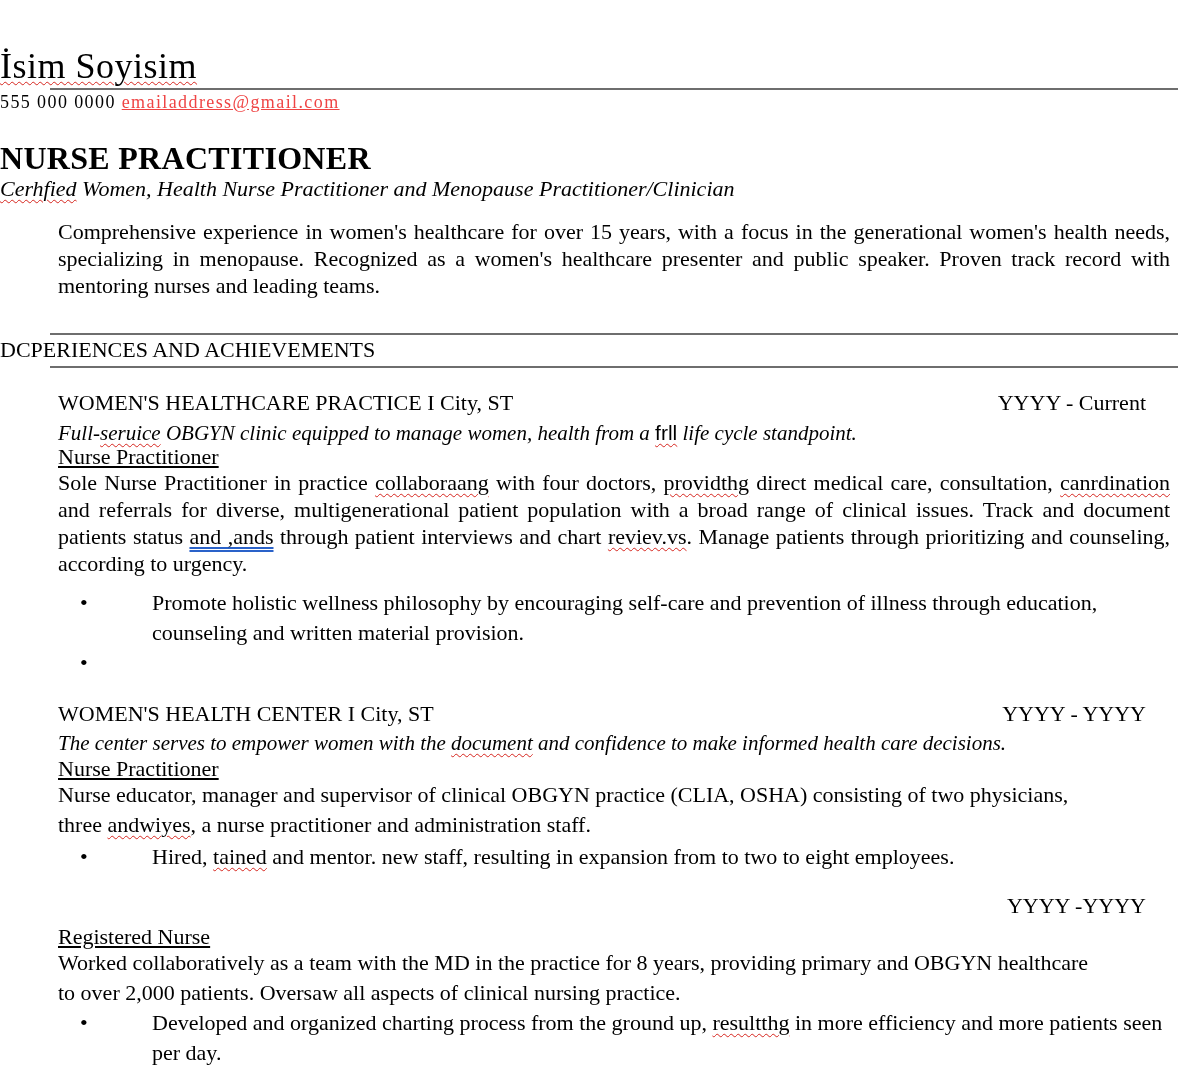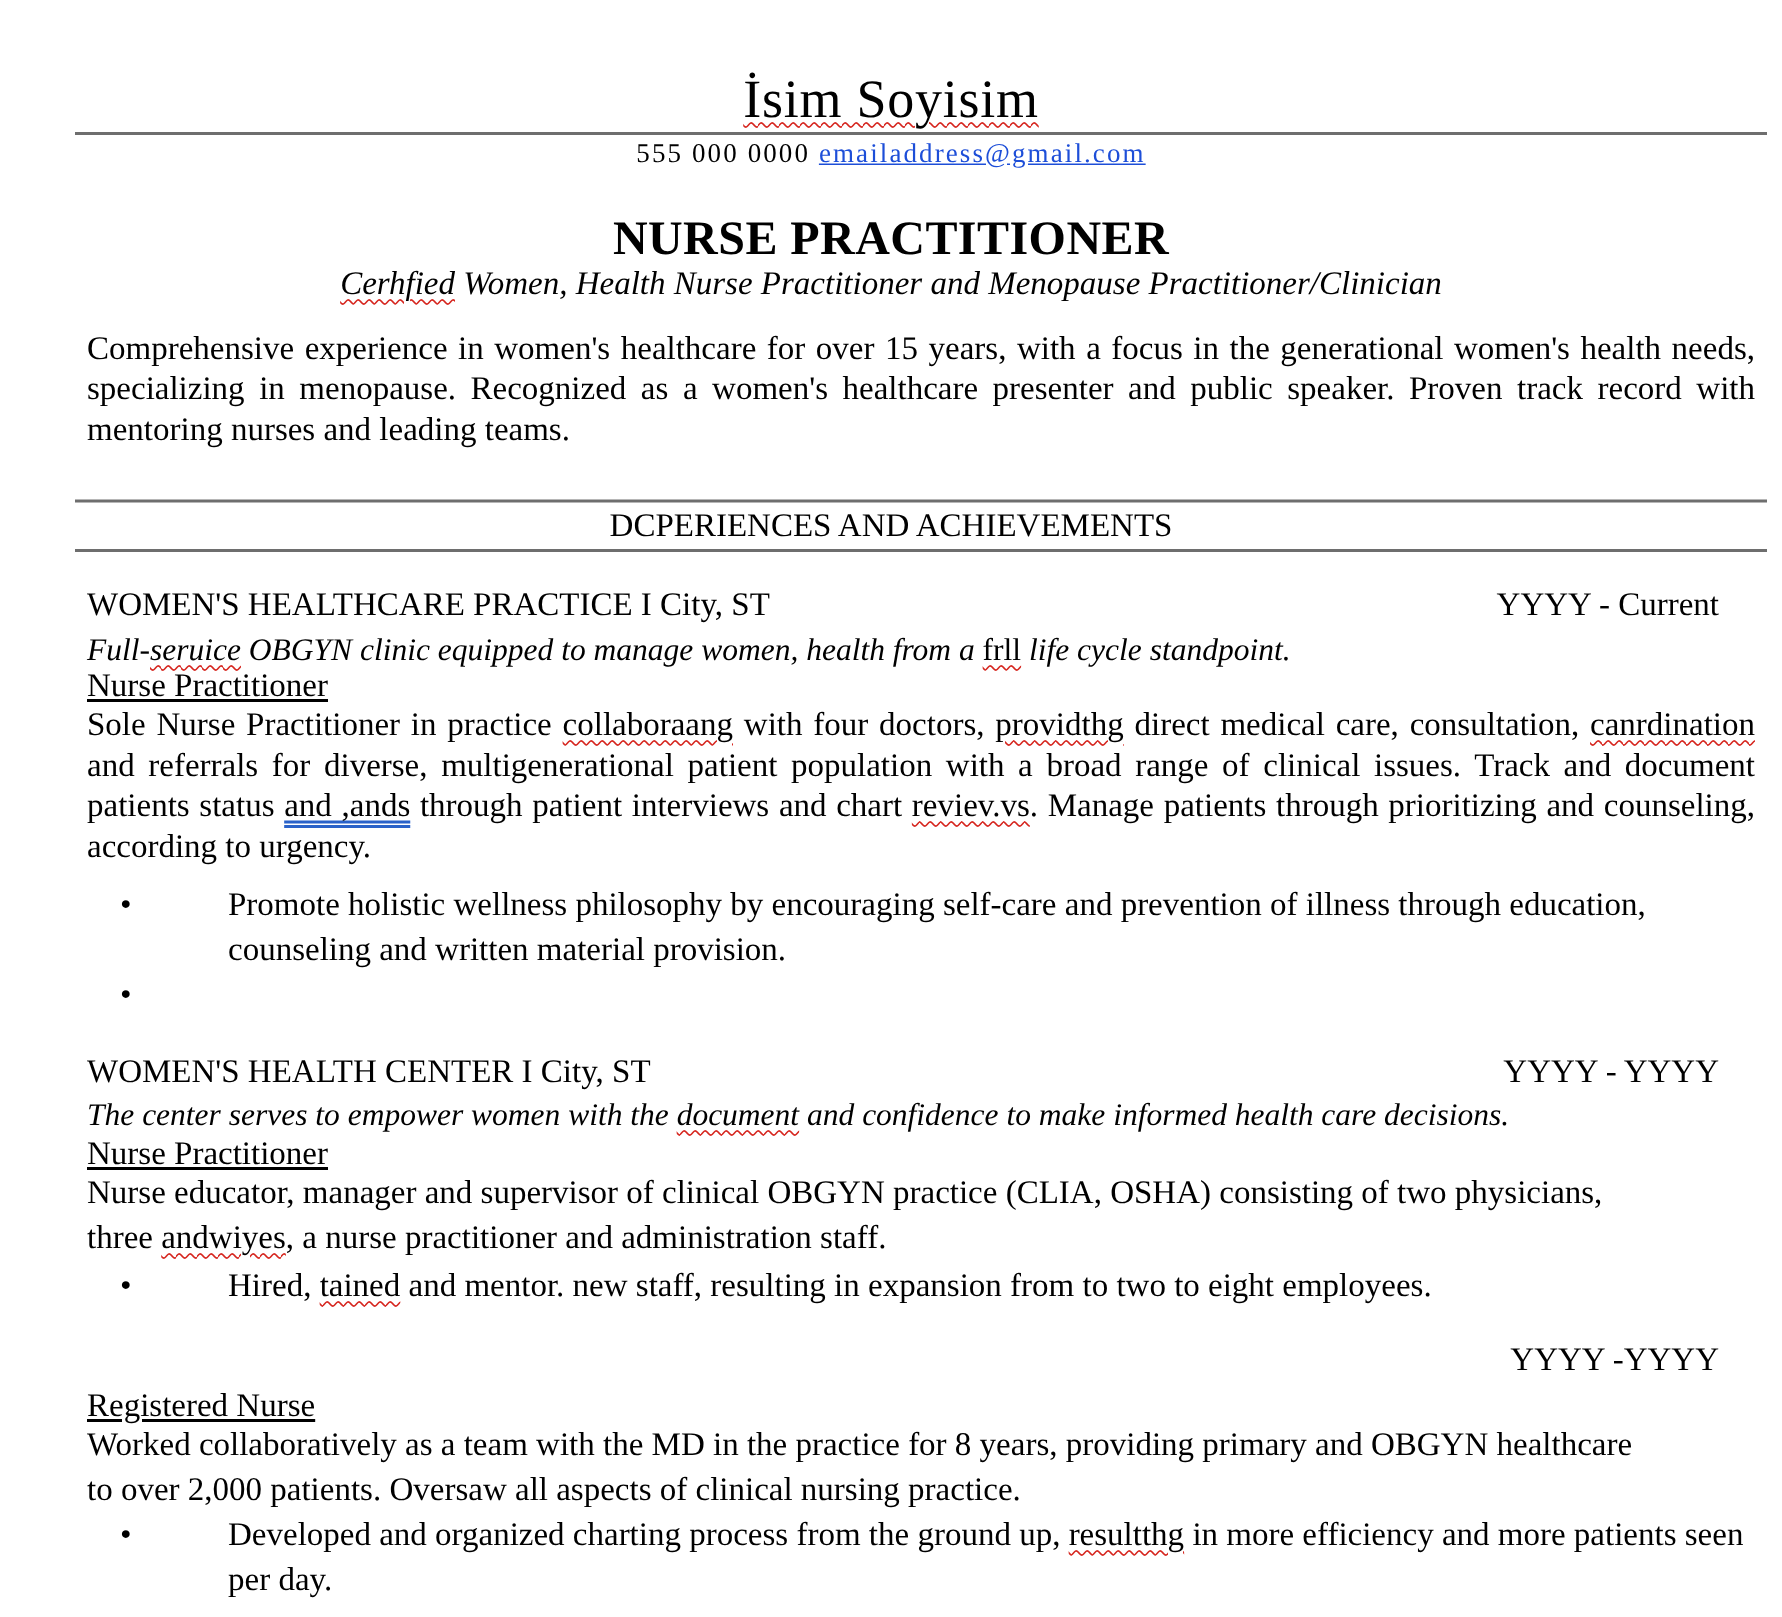--- a/index.html
+++ b/index.html
@@ -1,26 +1,26 @@
 <!DOCTYPE html>
 <html><head>
 <meta charset="utf-8">
 <style>
   html, body { margin: 0; padding: 0; background: #ffffff; }
   body {
     width: 1188px; height: 1078px; overflow: hidden; position: relative;
     font-family: "Liberation Serif", "DejaVu Serif", serif; color: #000;
   }
   .abs { position: absolute; }
-  .center { left: 0; width: 1188px; text-align: center; }
+  .center { left: 0; width: 1188px; text-align: left; }
   .rule { position: absolute; left: 50px; width: 1128px; height: 2px; background: #6e6e6e; }
 
   .name { top: 46px; font-size: 36px; line-height: 40px; letter-spacing: 0.5px; }
   .contact { top: 91px; font-size: 18px; line-height: 22px; letter-spacing: 1.4px; }
-  .contact a { color: #1d4ed8; text-decoration: underline; }
+  .contact a { color: #ef4444; text-decoration: underline; }
 
   .title { top: 140px; font-size: 32px; line-height: 36px; font-weight: bold; letter-spacing: 0.3px; }
   .subtitle { top: 176px; font-size: 22px; line-height: 26px; font-style: italic; }
 
   .summary { left: 58px; width: 1112px; top: 218px; font-size: 22px; line-height: 27px; text-align: justify; text-align-last: left; }
 
   .section-head { top: 337px; font-size: 22px; line-height: 26px; }
 
   .job-head { left: 58px; width: 1088px; font-size: 22px; line-height: 26px; }
   .job-head .date { position: absolute; right: 0; top: 0; }
@@ -55,21 +55,21 @@
 <div class="abs summary">Comprehensive experience in women's healthcare for over 15 years, with a focus in the generational women's health needs, specializing in menopause. Recognized as a women's healthcare presenter and public speaker. Proven track record with mentoring nurses and leading teams.</div>
 
 <div class="rule" style="top:333px;"></div>
 <div class="abs center section-head">DCPERIENCES AND ACHIEVEMENTS</div>
 <div class="rule" style="top:366px;"></div>
 
 <div class="abs job-head" style="top:390px;">
   <span>WOMEN'S HEALTHCARE PRACTICE I City, ST</span>
   <span class="date">YYYY - Current</span>
 </div>
-<div class="abs desc" style="top:420px;"><span>Full-</span><span class="spell">seruice</span><span> OBGYN clinic equipped to manage women, health from a </span><span class="spell" style="font-family:Liberation Serif, serif;font-style:normal;">frll</span><span> life cycle standpoint.</span></div>
+<div class="abs desc" style="top:420px;"><span>Full-</span><span class="spell">seruice</span><span> OBGYN clinic equipped to manage women, health from a </span><span class="spell" style="font-family:Liberation Sans, sans-serif;font-style:normal;">frll</span><span> life cycle standpoint.</span></div>
 <div class="abs role" style="top:444px;">Nurse Practitioner</div>
 <div class="abs body-text justify" style="top:469px;"><span>Sole Nurse Practitioner in practice </span><span class="spell">collaboraang</span><span> with four doctors, </span><span class="spell">providthg</span><span> direct medical care, consultation, </span><span class="spell">canrdination</span><span> and referrals for diverse, multigenerational patient population with a broad range of clinical issues. Track and document patients status </span><span class="grammar">and ,ands</span><span> through patient interviews and chart </span><span class="spell">reviev.vs</span><span>. Manage patients through prioritizing and counseling, according to urgency.</span></div>
 <ul class="abs bullet-list" style="top:588px;">
   <li><span class="dot">•</span><span>Promote holistic wellness philosophy by encouraging self-care and prevention of illness through education, counseling and written material provision.</span></li>
   <li><span class="dot">•</span></li>
 </ul>
 
 <div class="abs job-head" style="top:701px;">
   <span>WOMEN'S HEALTH CENTER I City, ST</span>
   <span class="date">YYYY - YYYY</span>

